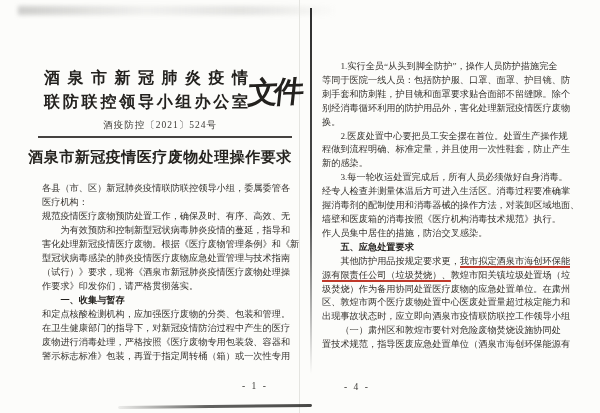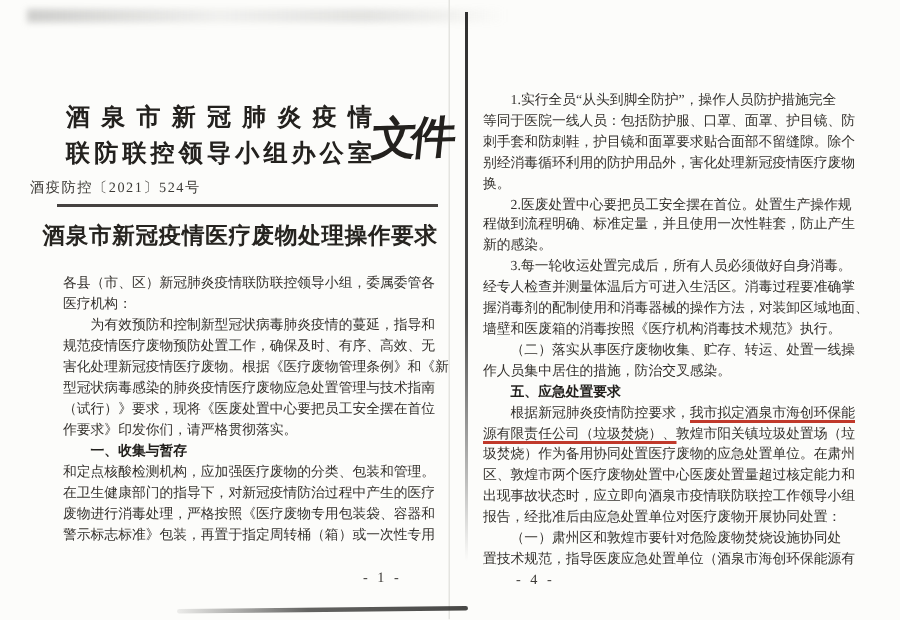--- a/index.html
+++ b/index.html
@@ -26,21 +26,21 @@
   .page-left{left:20px;width:280px;}
   .page-right{left:312px;width:286px;}
 
   
   .gov-header{position:absolute;left:24px;top:68px;width:236px;color:var(--header,#23211e);}
   .gov-line{position:absolute;left:0;white-space:nowrap;font-weight:700;font-size:16px;}
   .gov-line1{top:0;letter-spacing:7.5px;}
   .gov-line2{top:24px;letter-spacing:2.8px;}
   .wenjian{position:absolute;left:228px;top:72px;font-size:30px;font-weight:900;
     letter-spacing:-4px;transform:skewX(-8deg) rotate(-2deg);color:var(--header,#23211e);white-space:nowrap;}
-  .doc-number{position:absolute;left:0;top:119px;width:100%;
+  .doc-number{position:absolute;left:0;top:119px;width:100%;text-align:center;
     font-size:9.5px;letter-spacing:1px;color:#3c3a36;}
   .rule{position:absolute;left:18px;top:136px;width:254px;height:2px;background:var(--rule,#454240);}
 
   .doc-title{position:absolute;left:0;top:148px;width:100%;text-align:center;
     font-weight:700;font-size:15px;letter-spacing:.5px;color:#262420;}
 
   
   .body-block{position:absolute;font-size:9.2px;}
   .body-left{left:22px;top:181px;width:254px;line-height:14px;}
   .body-right{left:10px;top:60px;width:264px;line-height:13.9px;}
@@ -67,25 +67,25 @@
       <div class="gov-line gov-line1">酒泉市新冠肺炎疫情</div>
       <div class="gov-line gov-line2">联防联控领导小组办公室</div>
     </div>
     <div class="wenjian">文件</div>
     <div class="doc-number">酒疫防控〔2021〕524号</div>
     <div class="rule"></div>
     <div class="doc-title">酒泉市新冠疫情医疗废物处理操作要求</div>
     <div class="body-block body-left">
         <div class="doc-line"><span>各县（市、区）新冠肺炎疫情联防联控领导小组，委属委管各</span></div>
         <div class="doc-line"><span>医疗机构：</span></div>
+        <div class="doc-line"><span>规范疫情医疗废物预防处置工作，确保及时、有序、高效、无</span></div>
         <div class="doc-line"><span>　　为有效预防和控制新型冠状病毒肺炎疫情的蔓延，指导和</span></div>
-        <div class="doc-line"><span>规范疫情医疗废物预防处置工作，确保及时、有序、高效、无</span></div>
         <div class="doc-line"><span>害化处理新冠疫情医疗废物。根据《医疗废物管理条例》和《新</span></div>
         <div class="doc-line"><span>型冠状病毒感染的肺炎疫情医疗废物应急处置管理与技术指南</span></div>
-        <div class="doc-line"><span>（试行）》要求，现将《医废处置中心要把员工安全摆在首位</span></div>
+        <div class="doc-line"><span>（试行）》要求，现将《酒泉市新冠肺炎疫情医疗废物处理操</span></div>
         <div class="doc-line"><span>作要求》印发你们，请严格贯彻落实。</span></div>
         <div class="doc-line"><span class="bold">　　一、收集与暂存</span></div>
         <div class="doc-line"><span>和定点核酸检测机构，应加强医疗废物的分类、包装和管理。</span></div>
         <div class="doc-line"><span>在卫生健康部门的指导下，对新冠疫情防治过程中产生的医疗</span></div>
         <div class="doc-line"><span>废物进行消毒处理，严格按照《医疗废物专用包装袋、容器和</span></div>
         <div class="doc-line"><span>警示标志标准》包装，再置于指定周转桶（箱）或一次性专用</span></div>
       </div>
     <div class="page-num page-num-left">- 1 -</div>
   </div>
 
@@ -96,28 +96,26 @@
         <div class="doc-line"><span>刺手套和防刺鞋，护目镜和面罩要求贴合面部不留缝隙。除个</span></div>
         <div class="doc-line"><span>别经消毒循环利用的防护用品外，害化处理新冠疫情医疗废物</span></div>
         <div class="doc-line"><span>换。</span></div>
         <div class="doc-line"><span>　　2.医废处置中心要把员工安全摆在首位。处置生产操作规</span></div>
         <div class="doc-line"><span>程做到流程明确、标准定量，并且使用一次性鞋套，防止产生</span></div>
         <div class="doc-line"><span>新的感染。</span></div>
         <div class="doc-line"><span>　　3.每一轮收运处置完成后，所有人员必须做好自身消毒。</span></div>
         <div class="doc-line"><span>经专人检查并测量体温后方可进入生活区。消毒过程要准确掌</span></div>
         <div class="doc-line"><span>握消毒剂的配制使用和消毒器械的操作方法，对装卸区域地面、</span></div>
         <div class="doc-line"><span>墙壁和医废箱的消毒按照《医疗机构消毒技术规范》执行。</span></div>
-        <div class="doc-line"><span>　　（二）落实从事医疗废物收集、贮存、转运、处置一线操</span></div>
         <div class="doc-line"><span>作人员集中居住的措施，防治交叉感染。</span></div>
         <div class="doc-line"><span class="bold">　　五、应急处置要求</span></div>
-        <div class="doc-line"><span>　　根据新冠肺炎疫情防控要求，</span><span class="redline">我市拟定酒泉市海创环保能</span></div>
+        <div class="doc-line"><span>　　其他防护用品按规定要求更，</span><span class="redline">我市拟定酒泉市海创环保能</span></div>
         <div class="doc-line"><span class="redline">源有限责任公司（垃圾焚烧）、</span><span>敦煌市阳关镇垃圾处置场（垃</span></div>
         <div class="doc-line"><span>圾焚烧）作为备用协同处置医疗废物的应急处置单位。在肃州</span></div>
         <div class="doc-line"><span>区、敦煌市两个医疗废物处置中心医废处置量超过核定能力和</span></div>
         <div class="doc-line"><span>出现事故状态时，应立即向酒泉市疫情联防联控工作领导小组</span></div>
-        <div class="doc-line"><span>报告，经批准后由应急处置单位对医疗废物开展协同处置：</span></div>
         <div class="doc-line"><span>　　（一）肃州区和敦煌市要针对危险废物焚烧设施协同处</span></div>
         <div class="doc-line"><span>置技术规范，指导医废应急处置单位（酒泉市海创环保能源有</span></div>
       </div>
     <div class="page-num page-num-right">- 4 -</div>
   </div>
 
 </div>
 
 </body></html>

